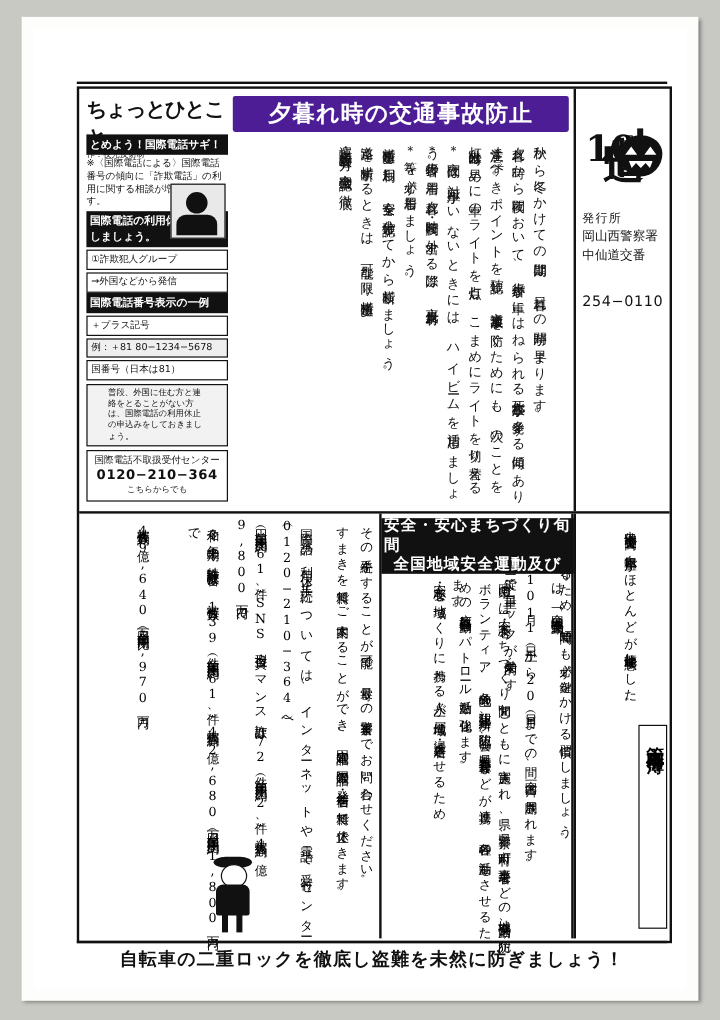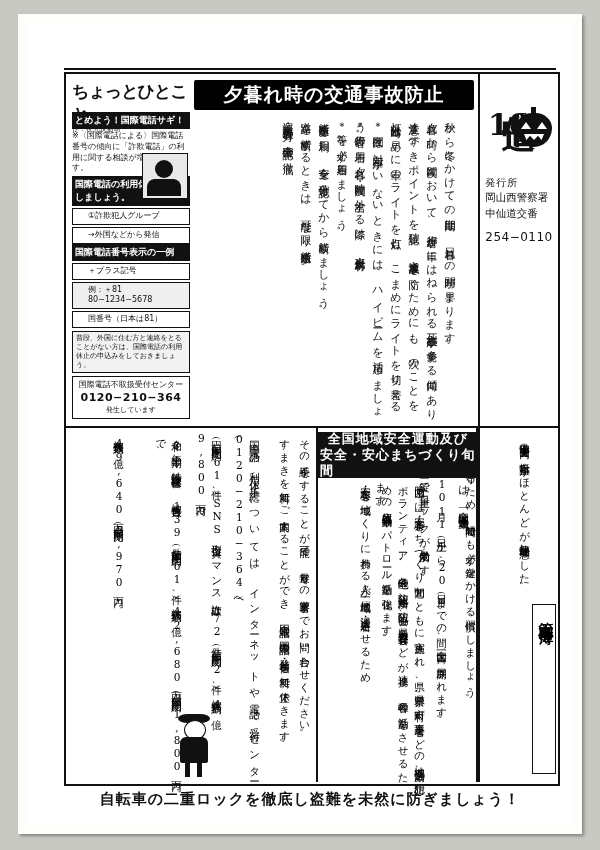--- a/index.html
+++ b/index.html
@@ -82,70 +82,70 @@
   .pumpkin .eye{position:absolute;top:9px;width:0;height:0;
     border-left:5px solid transparent;border-right:5px solid transparent;border-bottom:7px solid #fff;}
   .pumpkin .eye.l{left:5px;}
   .pumpkin .eye.r{right:5px;}
   .pumpkin .mouth{position:absolute;left:8px;top:21px;width:20px;height:6px;background:#fff;
     clip-path:polygon(0 0,100% 0,88% 100%,70% 30%,50% 100%,30% 30%,12% 100%);}
   .mast-pub{
     margin-top:6px;text-align:left;font-size:10.5px;line-height:1.5;color:#111;
   }
   .mast-pub .lbl{font-size:10px;letter-spacing:1px;}
-  .mast-tel{font-size:12px;letter-spacing:0.5px;margin-top:6px;}
+  .mast-tel{font-size:12px;letter-spacing:0.5px;margin-top:20px;}
 
   
   .logo-box{
     position:absolute;left:6px;top:6px;width:118px;height:28px;
   }
   .logo-title{
     font-family:"DejaVu Serif","Liberation Serif",serif;
     font-weight:bold;font-size:17px;color:#111;letter-spacing:-1px;
   }
   .logo-sub{font-size:7px;color:#222;margin-top:-2px;}
 
   
   .banner{
     position:absolute;left:128px;top:6px;width:280px;height:30px;
-    background:#000000;color:#fff;
+    background:#4c1d95;color:#fff;
     display:flex;align-items:center;justify-content:center;
     font-family:"DejaVu Serif","Liberation Serif",serif;
     font-weight:bold;font-size:19px;letter-spacing:1px;
     border-radius:2px;
   }
 
   
   .fraud{
     position:absolute;left:6px;top:38px;width:118px;
     font-size:8px;color:#111;
   }
   .fraud .bar{
     background:#111;color:#fff;font-weight:bold;font-size:9px;
     padding:2px 3px;letter-spacing:0px;
   }
   .fraud .cell{
-    border:1px solid #111;padding:2px 15px;margin-top:2px;line-height:1.35;
+    border:1px solid #111;padding:2px 3px;margin-top:2px;line-height:1.35;
   }
   .fraud .cell.dark{background:#efefef;}
   .fraud .lead{line-height:1.35;margin:2px 0;}
   .illus{
     position:absolute;right:2px;top:22px;width:44px;height:44px;
     border:1px solid #111;background:#e9e9e9;
   }
   .illus:before{
     content:"";position:absolute;left:12px;top:6px;width:18px;height:18px;
     border-radius:50%;background:#111;
   }
   .illus:after{
     content:"";position:absolute;left:4px;top:25px;width:34px;height:17px;
     background:#111;border-radius:8px 8px 0 0;
   }
   .ad-note{
-    border:1px solid #111;padding:2px 3px;margin-top:3px;font-size:7px;line-height:1.3;
+    border:1px solid #111;padding:2px 17px;margin-top:3px;font-size:7px;line-height:1.3;
     background:#f2f2f2;
   }
   .center-box{
     border:1px solid #111;margin-top:3px;padding:3px;text-align:center;font-size:8px;line-height:1.35;
   }
   .center-box .big{font-size:11px;letter-spacing:0.5px;font-weight:bold;}
   .center-box .mini{font-size:7px;}
 
   
   .vtext{
@@ -277,21 +277,21 @@
         <div class="cell">①詐欺犯人グループ</div>
         <div class="cell">→外国などから発信</div>
         <div class="bar">国際電話番号表示の一例</div>
         <div class="cell">＋プラス記号</div>
         <div class="cell dark">例：＋81 80−1234−5678</div>
         <div class="cell">国番号（日本は81）</div>
         <div class="ad-note">普段、外国に住む方と連絡をとることがない方は、国際電話の利用休止の申込みをしておきましょう。</div>
         <div class="center-box">
           <div>国際電話不取扱受付センター</div>
           <div class="big">0120−210−364</div>
-          <div class="mini">発生しています</div>
+          <div class="mini">こちらからでも</div>
         </div>
       </div>
 
       <div class="vtext" style="right:100px;width:16px;">秋から冬にかけての期間は、日暮れの時間が早まります。</div>
       <div class="vtext" style="right:118px;width:16px;">夕暮れ時から夜間において、歩行者が車にはねられる死亡事故が多発する傾向にあります。</div>
       <div class="vtext" style="right:136px;width:16px;">注意すべきポイントを確認し、交通事故を防ぐためにも、次のことを</div>
       <div class="vtext" style="right:154px;width:16px;">灯火外出時は早めに車のライトを点灯し、こまめにライトを切り替える</div>
       <div class="vtext" style="right:172px;width:16px;">＊夜間は対向車がいないときには、ハイビームを活用しましょう。</div>
       <div class="vtext" style="right:190px;width:16px;">＊歩行者の着用 夕暮れ時・夜間に外出する際は、夜光反射材</div>
       <div class="vtext" style="right:208px;width:16px;">＊等を必ず着用しましょう。</div>
@@ -309,22 +309,22 @@
       <div class="panel-r" style="width:132px;right:78px;border-left:none;">
         <div class="body" style="right:2px;">大切な自転車を守るため、短時間でも必ず鍵をかける習慣にしましょう。</div>
         <div class="body" style="right:48px;">ワイヤー錠で二重ロックが効果的です。</div>
         <div class="body" style="right:92px;">発生しています。</div>
       </div>
 
       <div class="v-sep" style="left:250px;"></div>
       <div class="v-sep" style="left:410px;"></div>
 
       <div class="campaign">
+        <span>安全・安心まちづくり旬間</span>
         <span>全国地域安全運動及び</span>
-        <span>安全・安心まちづくり旬間</span>
       </div>
       <div class="campaign-body" style="left:388px;width:18px;">は、「全国地域安全運動」</div>
       <div class="campaign-body" style="left:366px;width:18px;">10月11日（土）から20日（月）までの間、全国一斉に展開されます。</div>
       <div class="campaign-body" style="left:312px;width:50px;">岡山県では「安全・安心まちづくり旬間」とともに実施され、県、県警察、市町村、事業者などの地域安全活動、防犯ボランティア、各地区の防犯連絡所、防犯協会、県教育委員会などが連携し、各種の活動をさせるための広報啓発活動やパトロール活動を強化します。</div>
       <div class="campaign-body" style="left:256px;width:52px;">安全・安心な地域づくりに携わる人々が一層地域に浸透・定着させるため</div>
 
       <div class="lower-left" style="left:228px;width:18px;">その手続をすることが可能で、最寄りの警察署までお問い合わせください。</div>
       <div class="lower-left" style="left:198px;width:28px;">すまきを無料でご案内することができ、固定電話の国際電話の発信・着信を無料で休止できます。</div>
       <div class="lower-left" style="left:160px;width:36px;">国際電話の利用休止手続については、インターネットや電話で受付センター（0120−210−364）へ</div>
       <div class="lower-left" style="left:120px;width:38px;height:280px;">円（前年同期比約＋61件）、SNS型投資・ロマンス詐欺は72件（前年同期比約−2件）、被害額約4億9,800万円で、</div>

